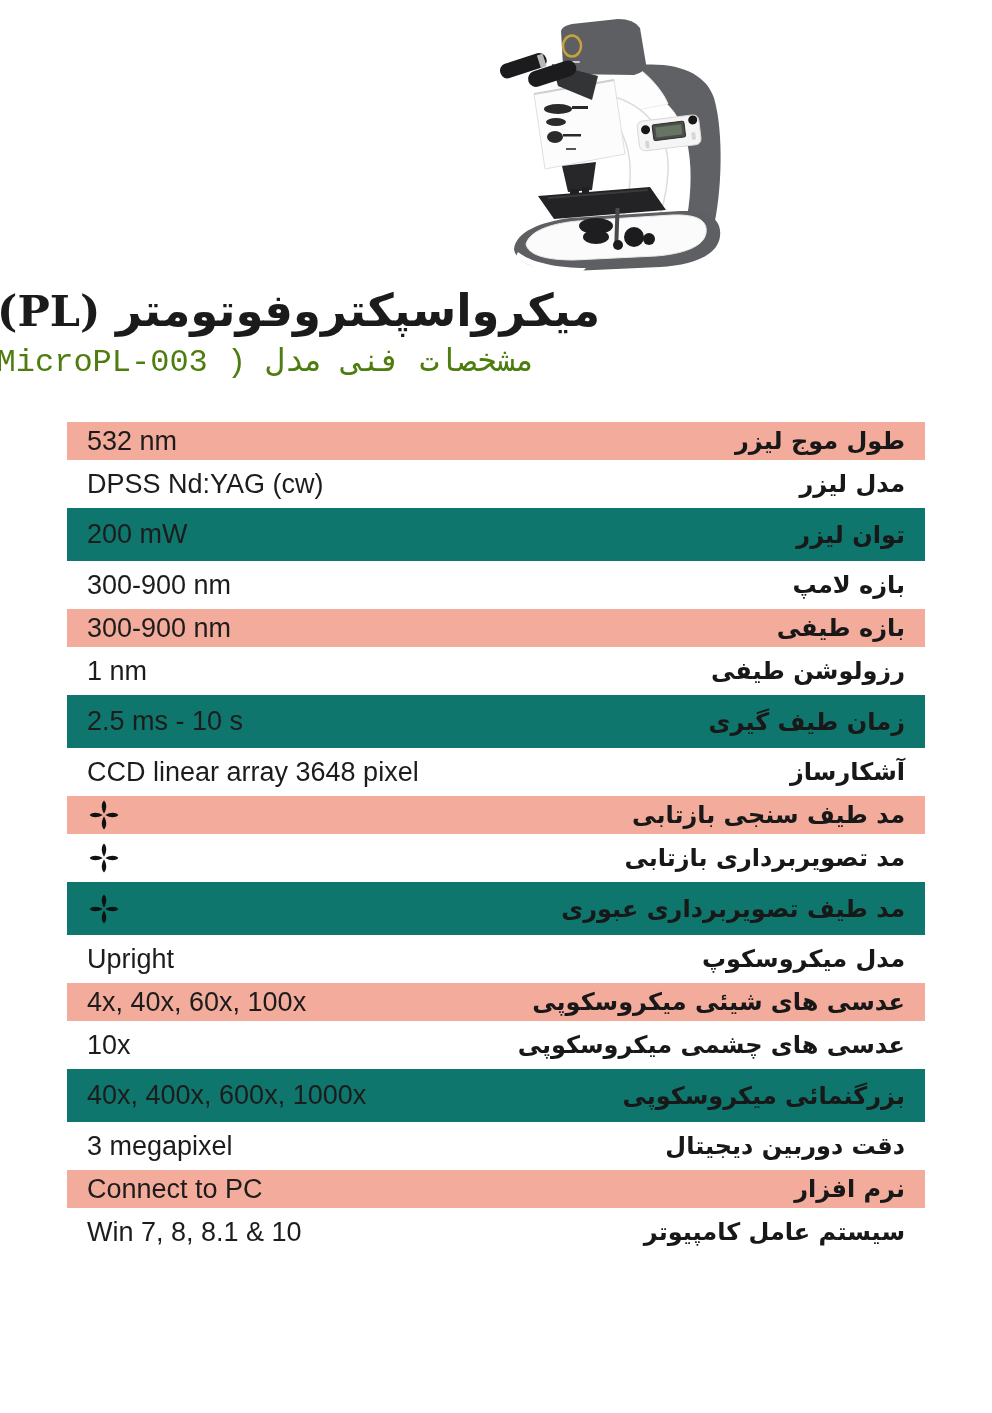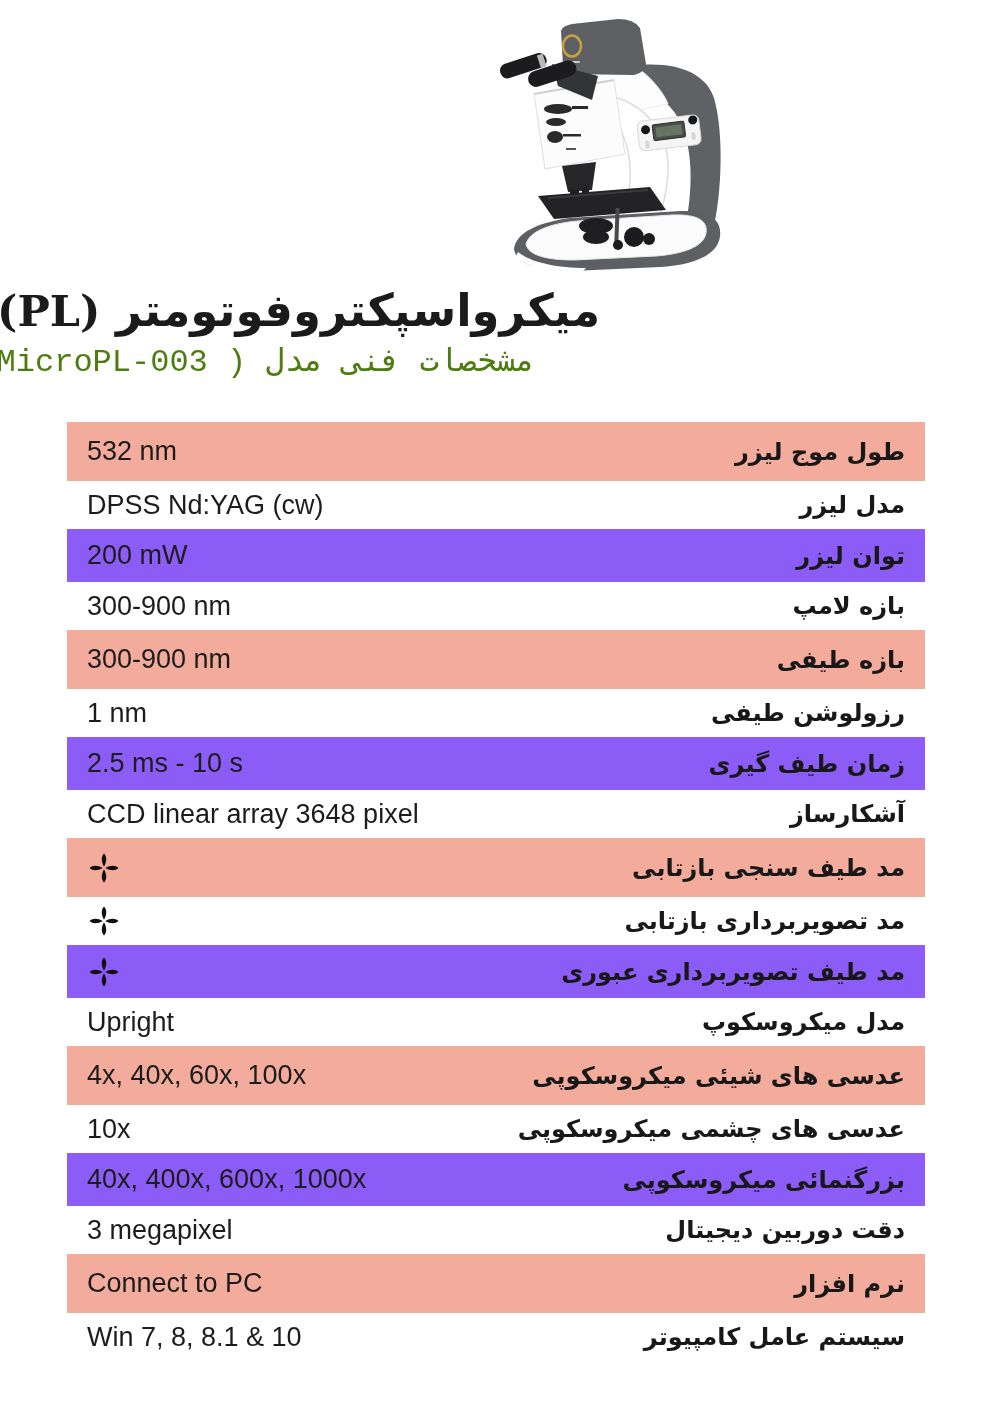--- a/index.html
+++ b/index.html
@@ -18,22 +18,22 @@
   .title .latin{font-family:"DejaVu Serif","Liberation Serif",serif;font-size:43px;}
   .subtitle{
     position:absolute;left:115px;top:340px;width:420px;height:46px;
     text-align:right;direction:rtl;color:#4d7c0f;
     font-family:Liberation Mono, monospace;font-size:32px;line-height:46px;white-space:nowrap;
   }
   .subtitle .latin{font-size:32px;}
   
   .spec-table{position:absolute;left:67px;top:422px;width:858px;}
   .row{display:flex;justify-content:space-between;align-items:center;height:48px;background:transparent;}
-  .row.salmon{background:#f3ab9c;height:59px;}
-  .row.gray{background:#8b5cf6;height:53px;}
+  .row.salmon{background:#f3ab9c;height:38px;}
+  .row.gray{background:#0f766e;height:53px;}
   .cell.value{
     padding-left:20px;font-size:27px;color:#1c1c1c;letter-spacing:0px;
     font-family:"Liberation Sans",sans-serif;white-space:nowrap;
   }
   .cell.label{
     padding-right:20px;direction:rtl;font-size:24px;font-weight:bold;color:#181818;
     font-family:"DejaVu Sans",sans-serif;white-space:nowrap;
   }
   .check{width:34px;height:40px;display:block;}
 </style>

